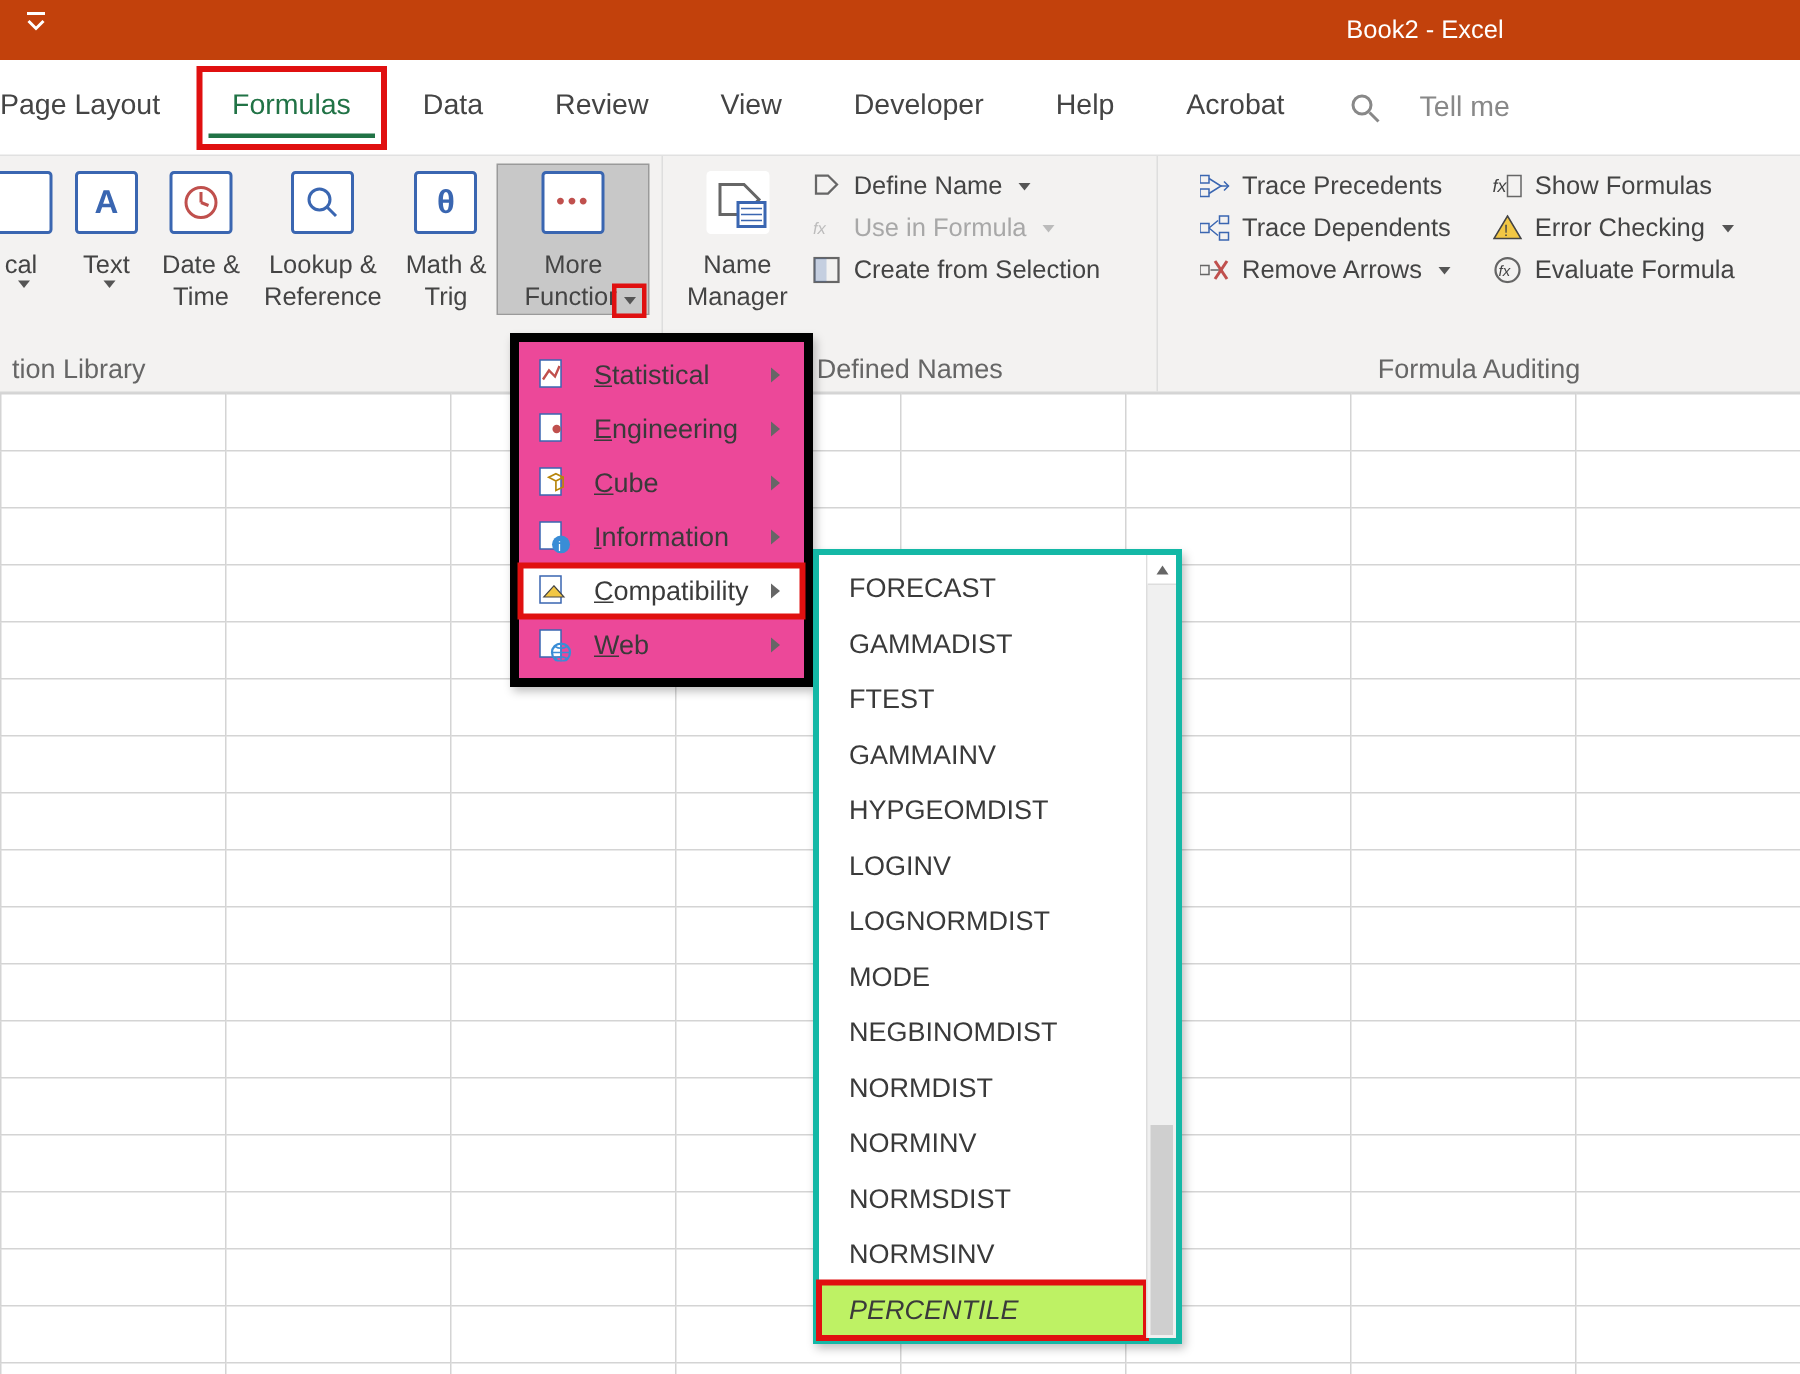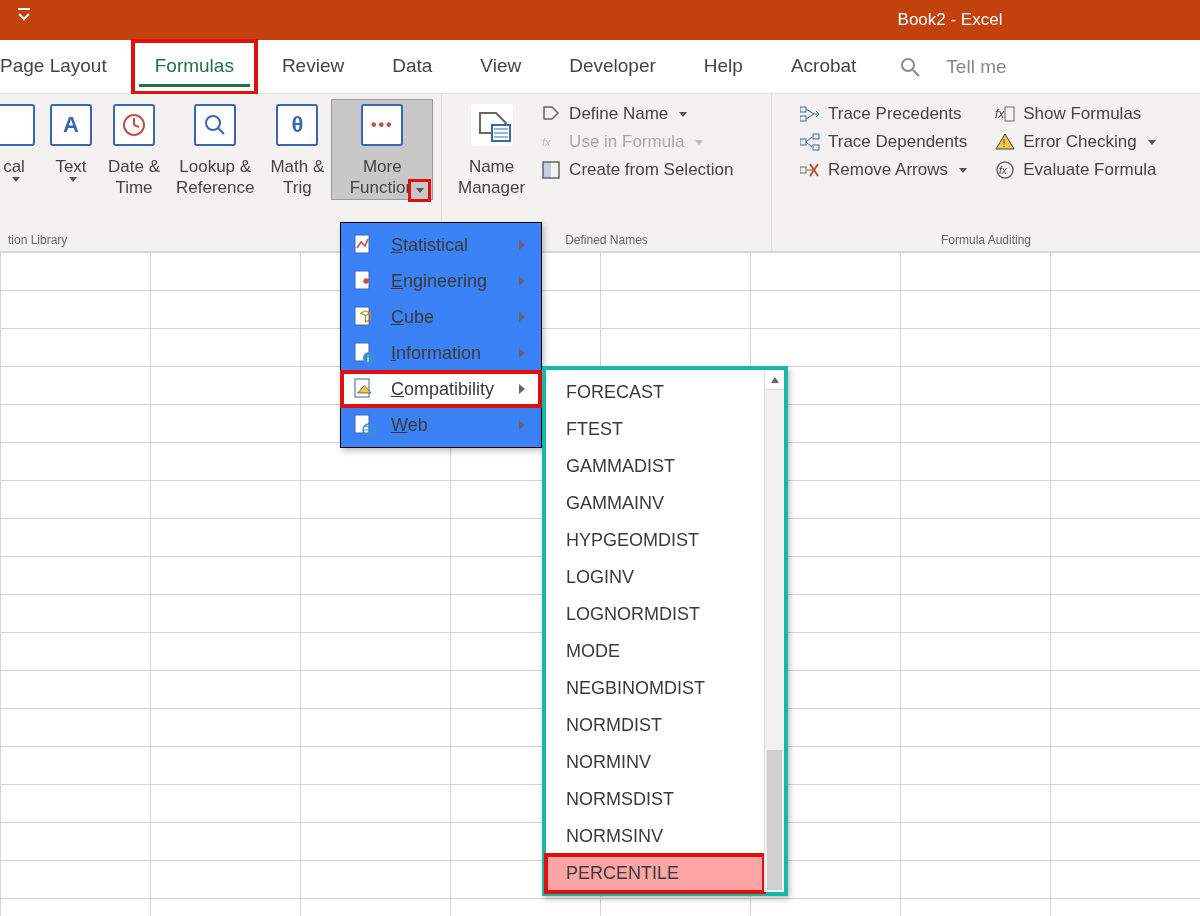--- a/index.html
+++ b/index.html
@@ -33,21 +33,21 @@
     width: 100%;
     text-align: center;
     pointer-events: none;
   }
   .titlebar .title-inner {
     display: inline-block;
     margin-left: 700px;
   }
   .tabs {
     background: #fff;
-    height: 54px;
+    height: 64px;
     display: flex;
     align-items: center;
     gap: 0;
     padding-left: 0;
     border-bottom: 1px solid #e1e1e1;
   }
   .tab {
     font-size: 19px;
     color: #444;
     padding: 16px 24px 18px 24px;
@@ -96,21 +96,21 @@
     flex-direction: column;
     height: 100%;
   }
   .group-body {
     display: flex;
     align-items: flex-start;
     flex: 1;
   }
   .group-label {
     text-align: center;
-    font-size: 12px;
+    font-size: 18px;
     color: #666;
     padding-bottom: 4px;
     white-space: nowrap;
   }
   .big-btn {
     display: flex;
     flex-direction: column;
     align-items: center;
     justify-content: flex-start;
     padding: 4px 8px 0 8px;
@@ -192,22 +192,22 @@
   }
   .grid td {
     border: 1px solid #d4d4d4;
     height: 38px;
     min-width: 150px;
   }
 
   
   .menu {
     position: absolute;
-    background: #3b82f6;
-    border: 1px solid #000000;
+    background: #ec4899;
+    border: 6px solid #000000;
     box-shadow: 2px 3px 6px rgba(0,0,0,0.25);
     z-index: 10;
   }
   .menu-inner { padding: 4px 0; }
   .menu-item {
     display: flex;
     align-items: center;
     padding: 6px 16px 6px 12px;
     gap: 14px;
     font-size: 18px;
@@ -251,21 +251,22 @@
     padding: 4px 0 0 0;
   }
   .sub-item {
     padding: 8px 20px;
     font-size: 18px;
     color: #3a3a3a;
     cursor: pointer;
     white-space: nowrap;
   }
   .sub-item.selected {
-    background: #fca5a5;
+    background: #bef264;
+    font-style: italic;
   }
   .sub-item.highlight {
     outline: 4px solid #e01010;
     outline-offset: -2px;
   }
   .sub-scroll {
     width: 20px;
     background: #f0f0f0;
     border-left: 1px solid #ddd;
     position: relative;
@@ -294,22 +295,22 @@
       </svg>
   </div>
   <div class="title">
     <span class="title-inner">Book2  -  Excel</span>
   </div>
 </div>
 
 <div class="tabs">
   <div class="tab first">Page Layout</div>
   <div class="tab active highlight">Formulas</div>
+  <div class="tab">Data</div>
   <div class="tab">Review</div>
-  <div class="tab">Data</div>
   <div class="tab">View</div>
   <div class="tab">Developer</div>
   <div class="tab">Help</div>
   <div class="tab">Acrobat</div>
   <div class="tellme">
     <svg width="20" height="20" viewBox="0 0 20 20">
         <circle cx="8" cy="8" r="6" stroke="#888" stroke-width="2" fill="none"></circle>
         <line x1="13" y1="13" x2="19" y2="19" stroke="#888" stroke-width="2"></line>
       </svg>
     <span>Tell me</span>
@@ -746,22 +747,22 @@
         </span>
       <span><span class="under">W</span><span>eb</span></span>
       <span class="arrow"></span>
     </div>
   </div>
 </div>
 
 <div class="submenu">
   <div class="sub-list" id="sub-list">
       <div class="sub-item">FORECAST</div>
+      <div class="sub-item">GAMMADIST</div>
       <div class="sub-item">FTEST</div>
-      <div class="sub-item">GAMMADIST</div>
       <div class="sub-item">GAMMAINV</div>
       <div class="sub-item">HYPGEOMDIST</div>
       <div class="sub-item">LOGINV</div>
       <div class="sub-item">LOGNORMDIST</div>
       <div class="sub-item">MODE</div>
       <div class="sub-item">NEGBINOMDIST</div>
       <div class="sub-item">NORMDIST</div>
       <div class="sub-item">NORMINV</div>
       <div class="sub-item">NORMSDIST</div>
       <div class="sub-item">NORMSINV</div>

